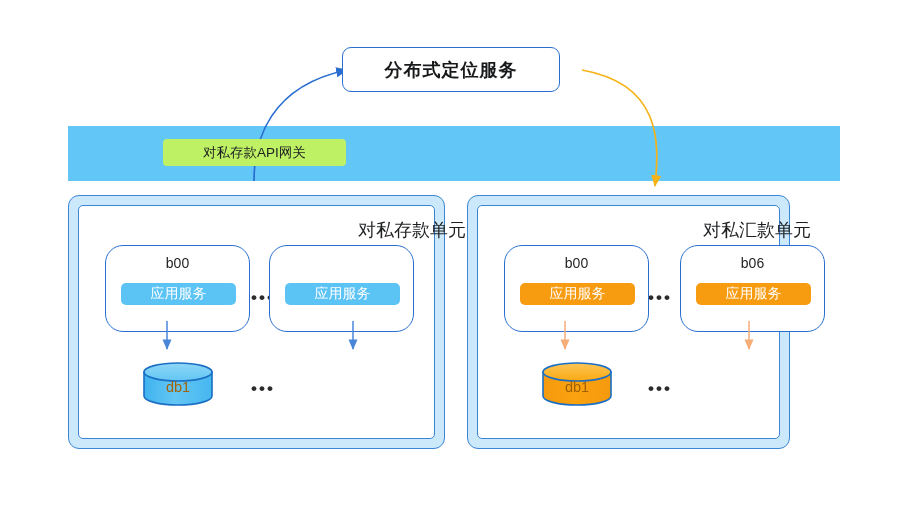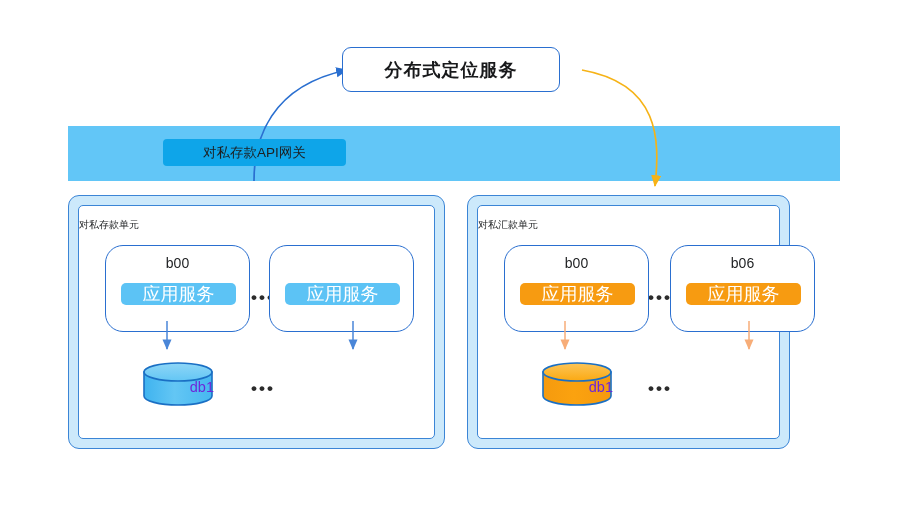--- a/index.html
+++ b/index.html
@@ -57,21 +57,21 @@
     top: 126px;
     width: 772px;
     height: 55px;
     background: #62c6f7;
     z-index: 2;
   }
   .gw-pill {
     position: absolute;
     top: 139px;
     height: 27px;
-    background: #0ea5e9;
+    background: #bef264;
     border-radius: 4px;
     display: flex;
     align-items: center;
     justify-content: center;
     z-index: 6;
   }
   .gw-pill .label {
     font-size: 13.5px;
     color: #1d1f21;
   }
@@ -99,59 +99,60 @@
     box-sizing: border-box;
     background: #ffffff;
     border: 1.3px solid #3b85d6;
     border-radius: 5px;
   }
   .unit-title {
     position: absolute;
     top: 12px;
     left: 0;
     width: 100%;
-    text-align: left;
-    font-size: 10px;
+    text-align: right;
+    font-size: 18px;
     color: #1d1f21;
+    padding-left: 32px;
   }
   
   .cell {
     position: absolute;
     top: 39px;
     width: 145px;
     height: 87px;
     box-sizing: border-box;
     background: #ffffff;
     border: 1.5px solid #2a6fd0;
     border-radius: 18px;
     z-index: 4;
   }
   .cell-left  { left: 26px; }
   .cell-right { left: 190px; }
-  #unit-panel-1 .cell-right { left: 192px; padding-left: 22px; }
+  #unit-panel-1 .cell-right { left: 202px; padding-left: 22px; }
   .cell-title {
     position: absolute;
     top: 9px;
     left: 0;
     width: 100%;
     text-align: center;
     font-size: 14px;
     color: #1d1f21;
   }
   .svc-pill {
     position: absolute;
     left: 15px;
     top: 37px;
     width: 115px;
     height: 22px;
     border-radius: 5px;
     display: flex;
     align-items: center;
     justify-content: center;
-    font-size: 18px;
+    font-size: 14px;
     color: #ffffff;
   }
   .svc-blue   { background: #5cc3f5; }
   .svc-orange { background: #f79b11; }
 
   
   .ellipsis {
     position: absolute;
     font-size: 17px;
     letter-spacing: 2px;
@@ -173,23 +174,23 @@
     z-index: 4;
   }
   .db-left  { left: 63px; }
   .db-right { left: 227px; }
   #unit-panel-1 .db-right { left: 225px; }
   .db .db-label {
     position: absolute;
     left: 0;
     top: 17px;
     width: 100%;
-    text-align: right;
+    text-align: center;
     font-size: 14.5px;
-    color: #6d28d9;
+    color: #a16207;
     z-index: 3;
   }
   .db svg { position: absolute; left: 0; top: 0; }
 </style>
 </head>
 <body>
 
 <div id="canvas">
 
   <svg id="wires" viewBox="0 0 909 508">

